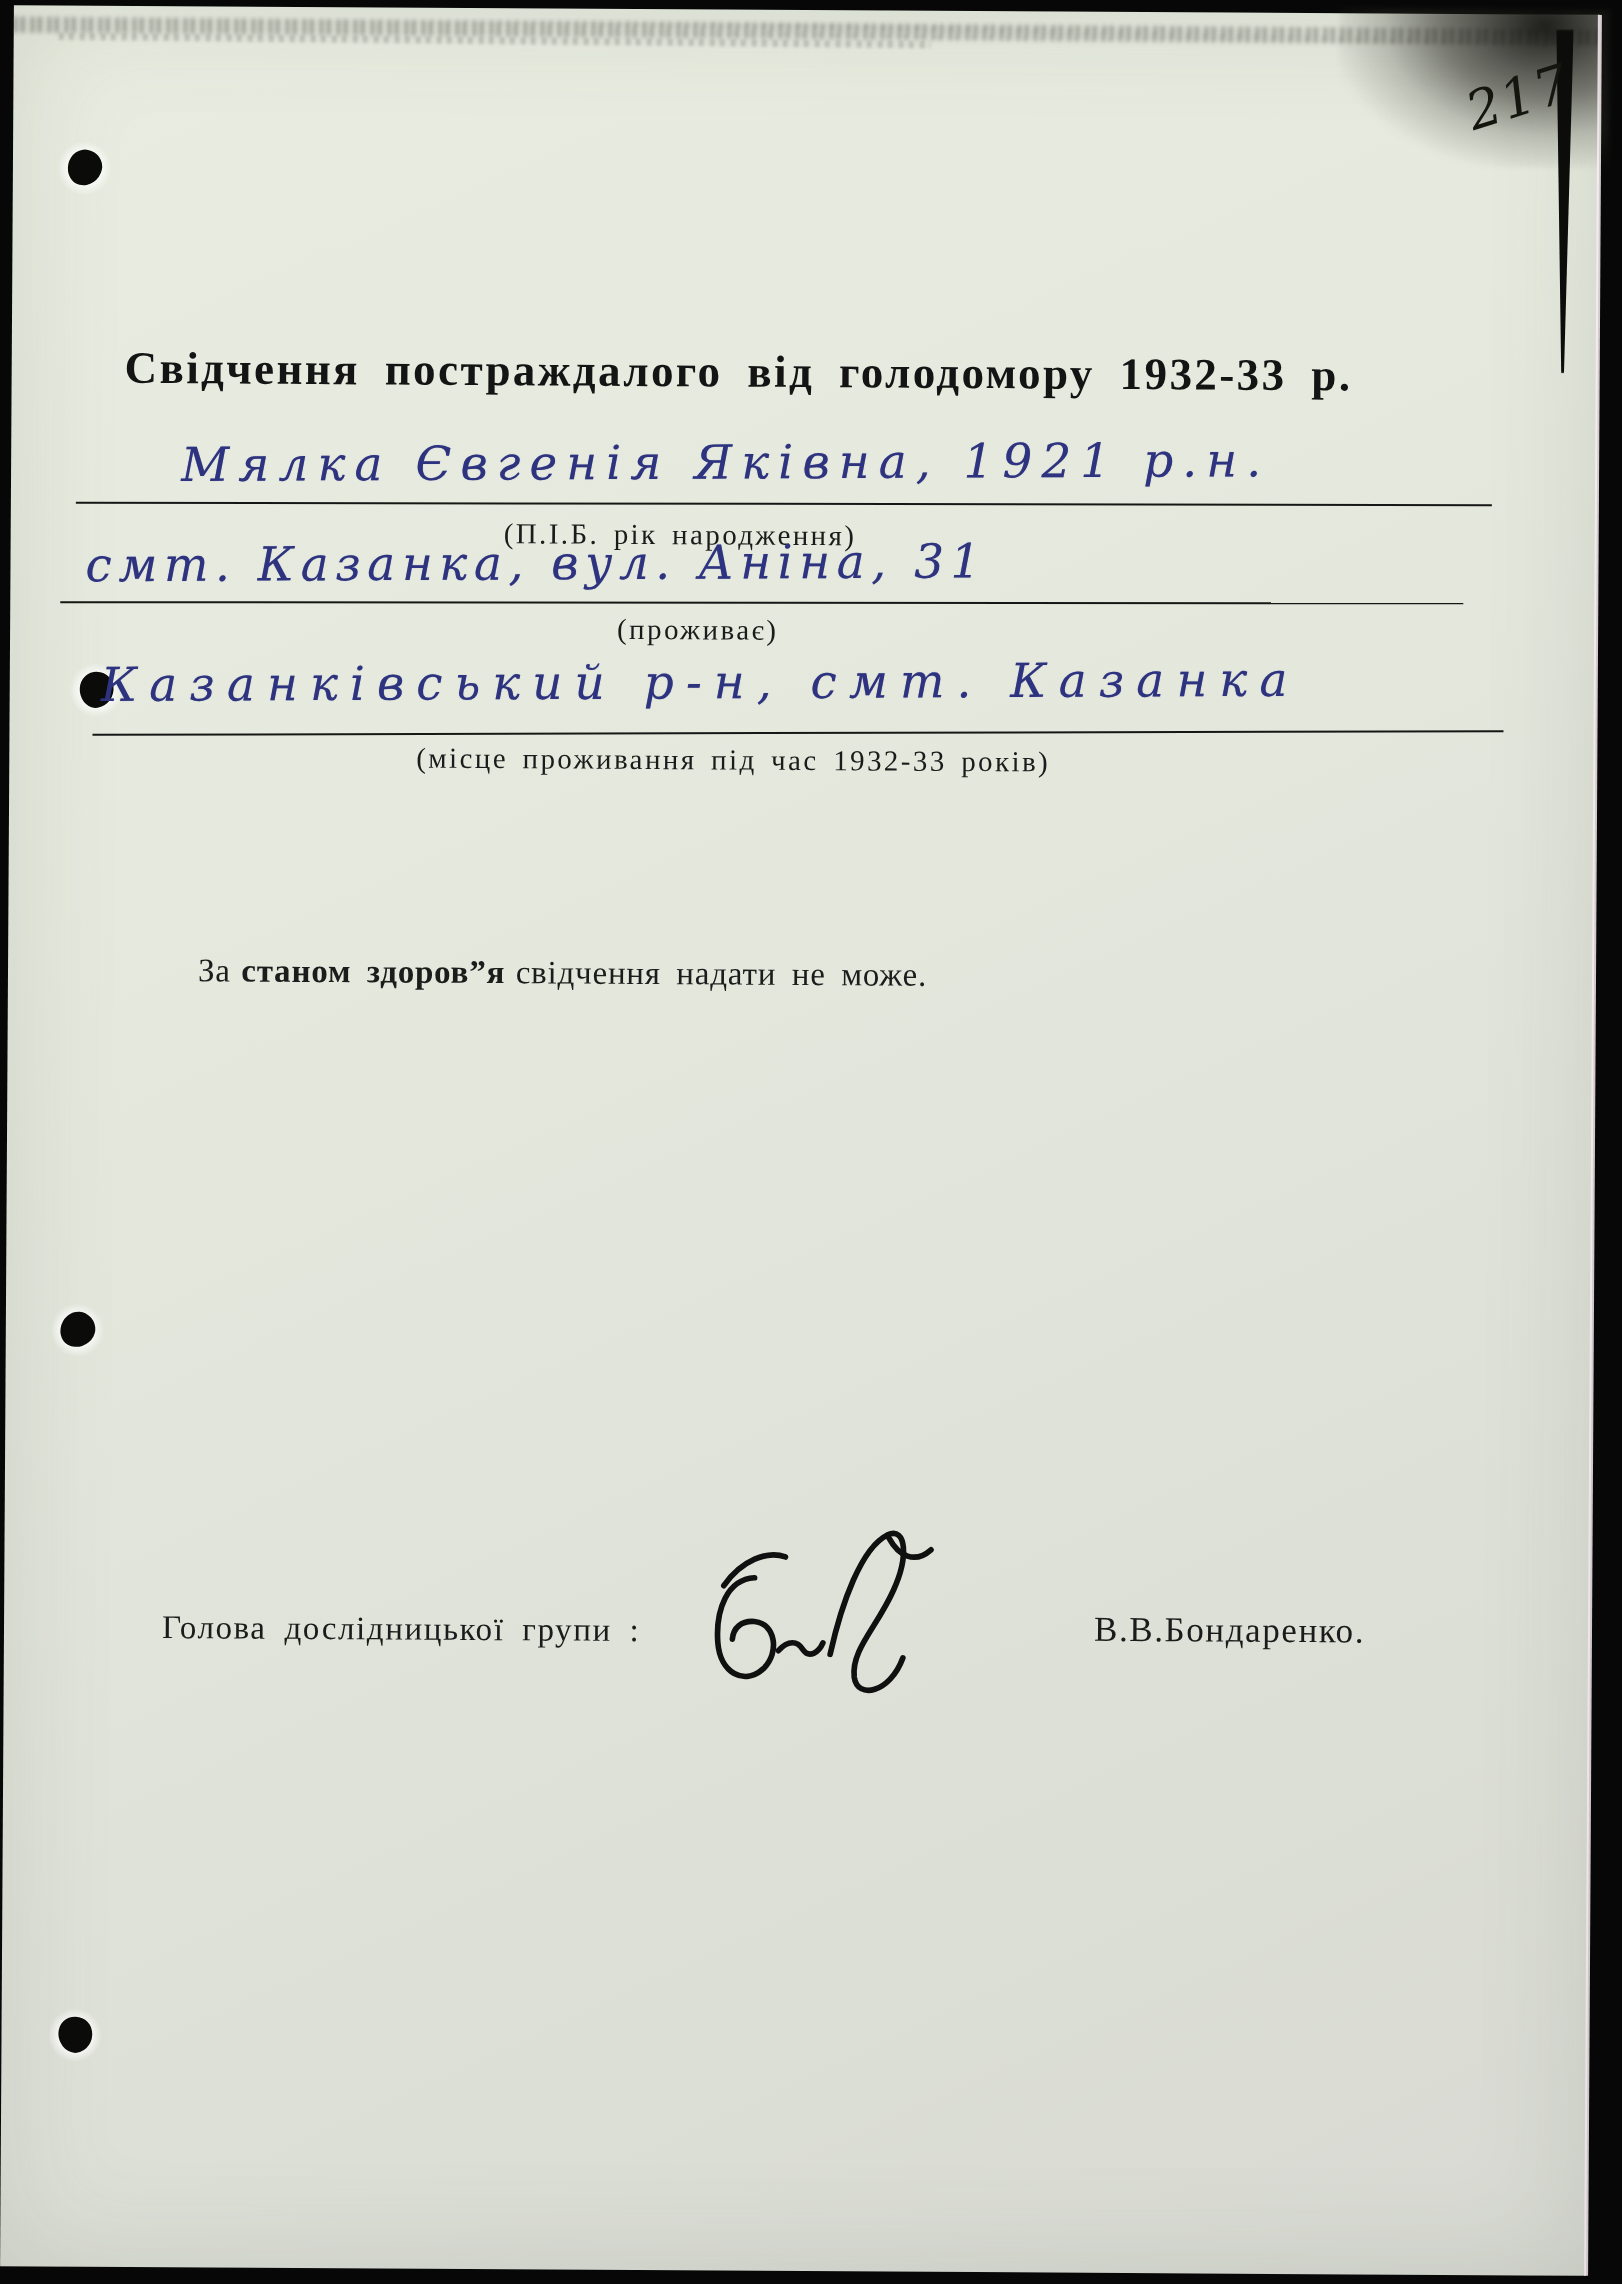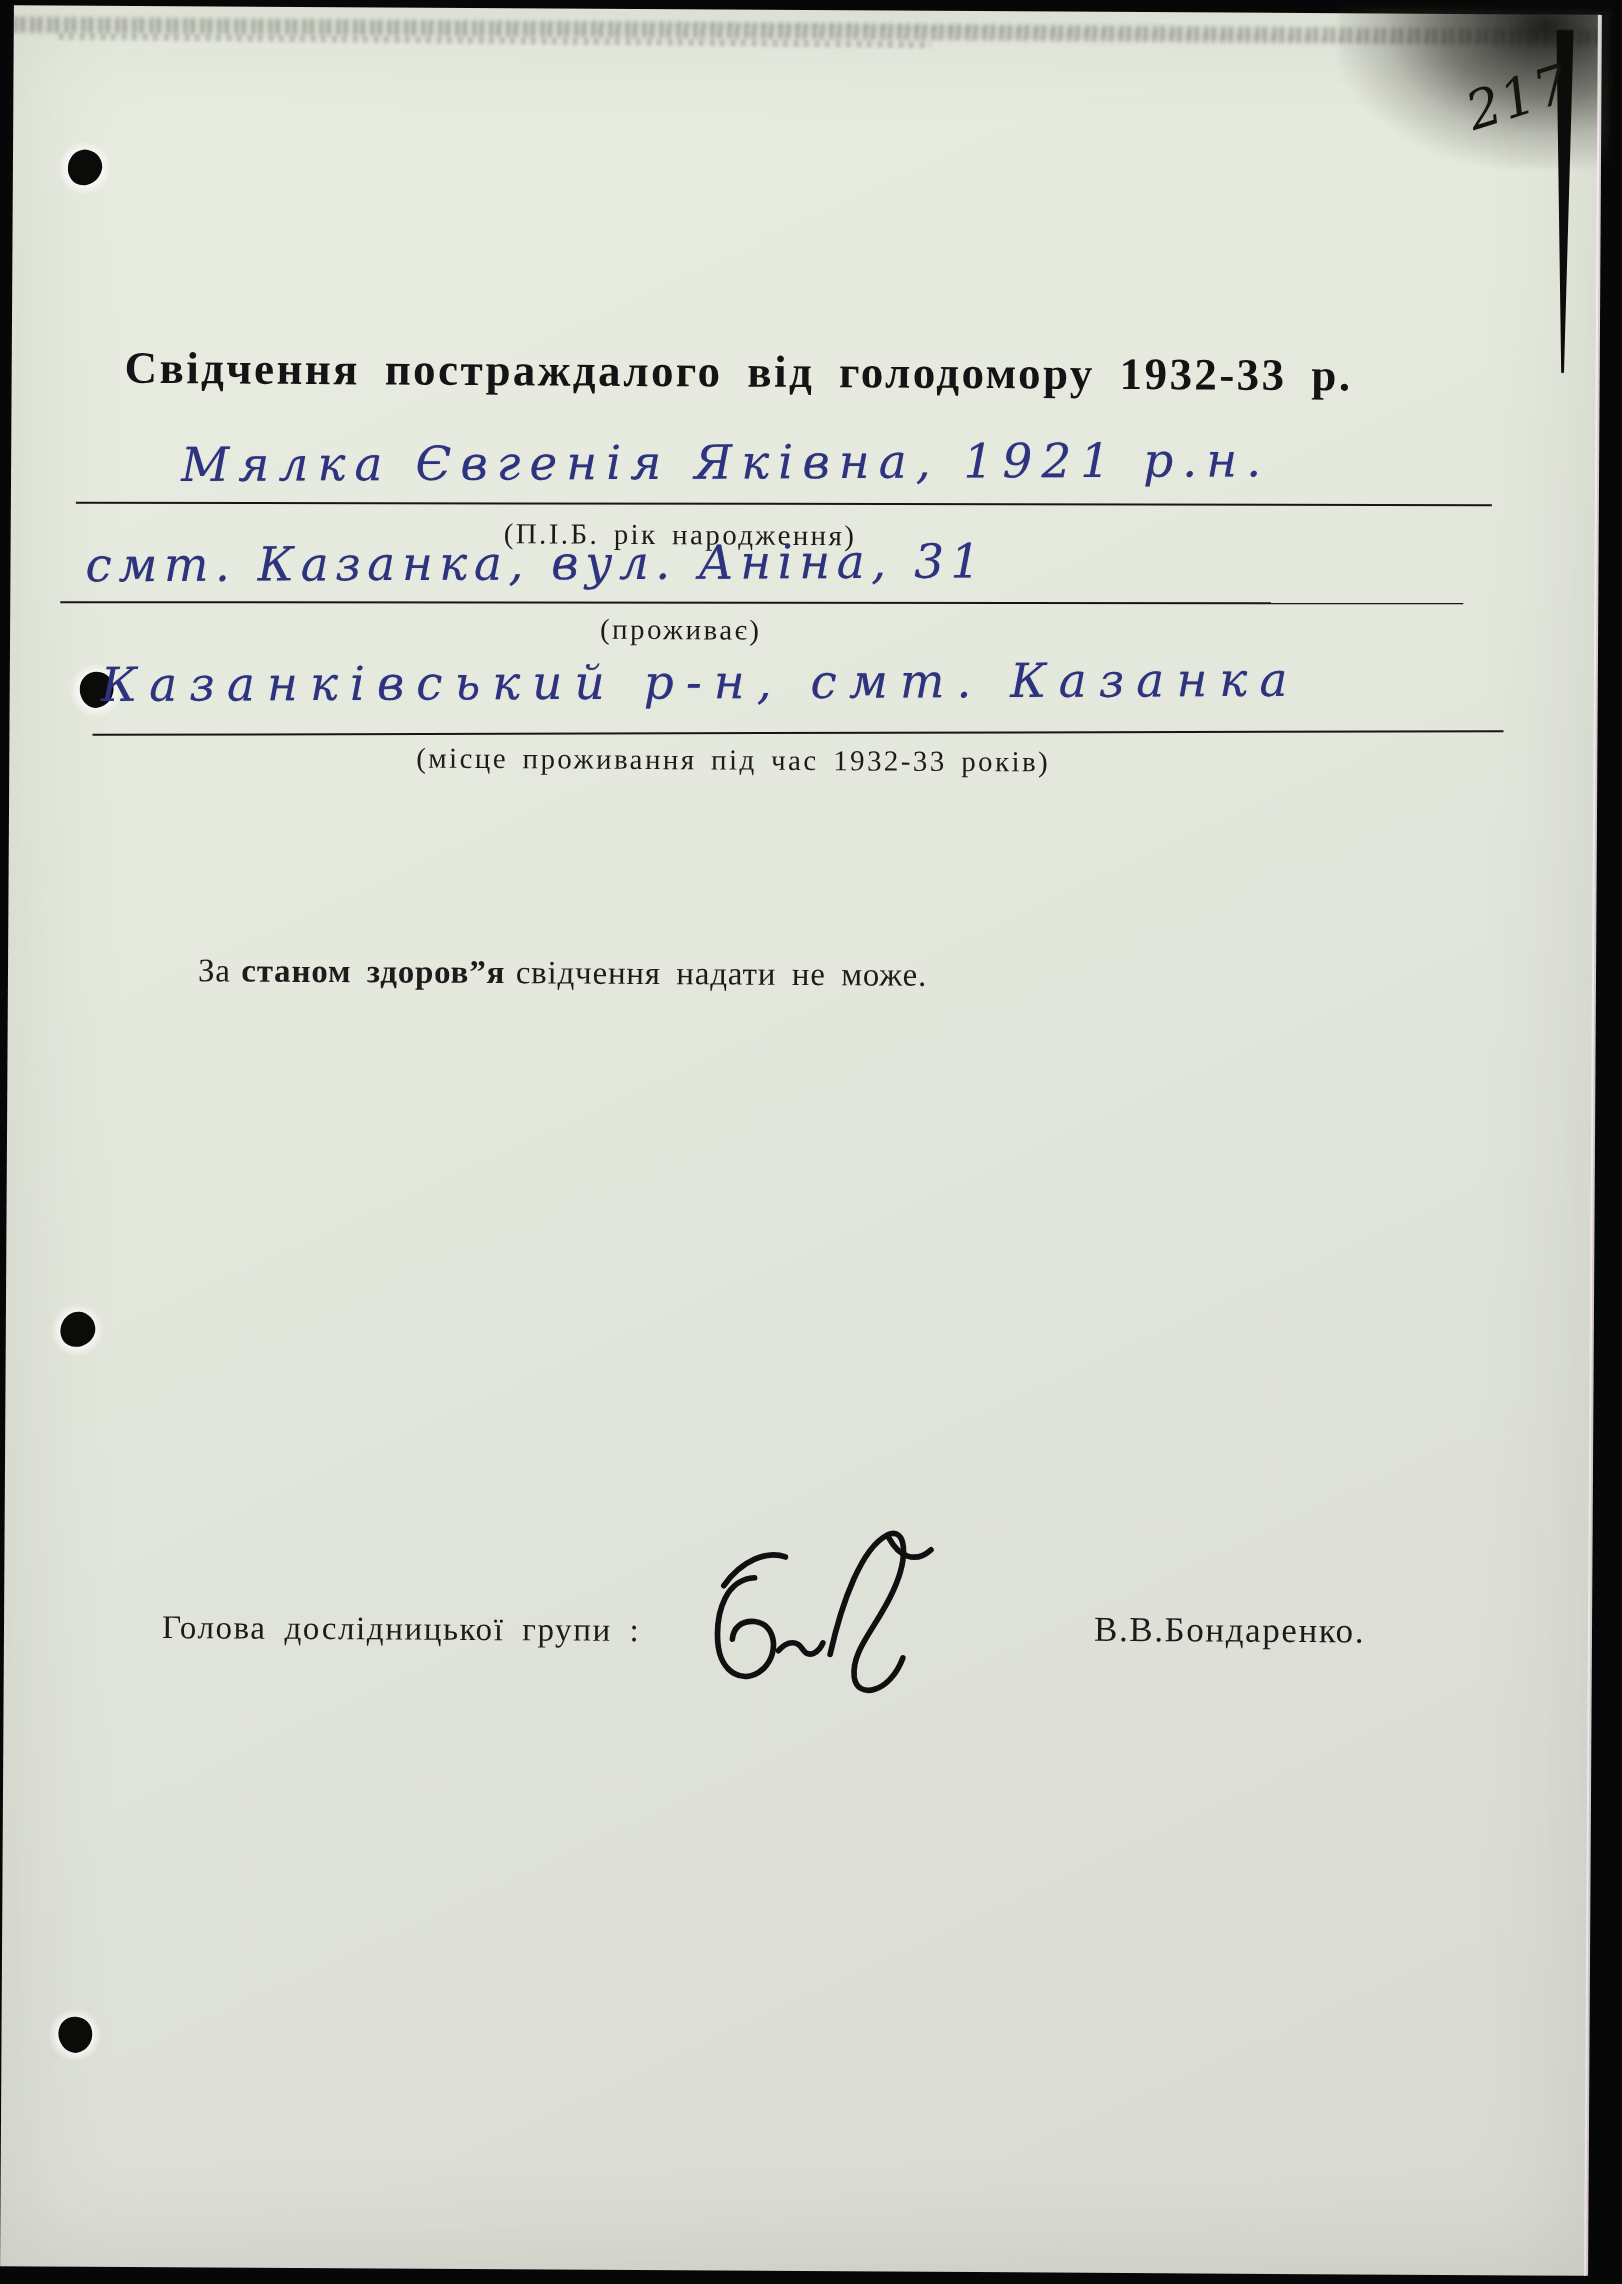--- a/index.html
+++ b/index.html
@@ -80,21 +80,21 @@
     position:absolute;height:2.4px;background:#161614;
   }
   .u1{left:65px;top:493px;width:1416px;transform:rotate(-0.25deg);}
   .u2{left:50px;top:592px;width:1403px;transform:rotate(-0.3deg);}
   .u3{left:83px;top:722px;width:1411px;transform:rotate(-0.5deg);}
   .caption{
     position:absolute;font-size:29px;color:#1b1b1b;
     letter-spacing:2.4px;word-spacing:4.9px;white-space:nowrap;
   }
   .c1{left:493px;top:509px;}
-  .c2{left:590px;top:604px;}
+  .c2{left:607px;top:604px;}
   .c3{left:407px;top:734px;}
   .statement{
     position:absolute;left:190px;top:946px;
     font-size:33px;color:#1c1c1c;letter-spacing:0.8px;word-spacing:6.5px;
     white-space:nowrap;
   }
   .statement span + span{margin-left:10.5px;}
   .statement .bold{font-weight:bold;}
   .footer-label{
     position:absolute;left:158px;top:1603px;

